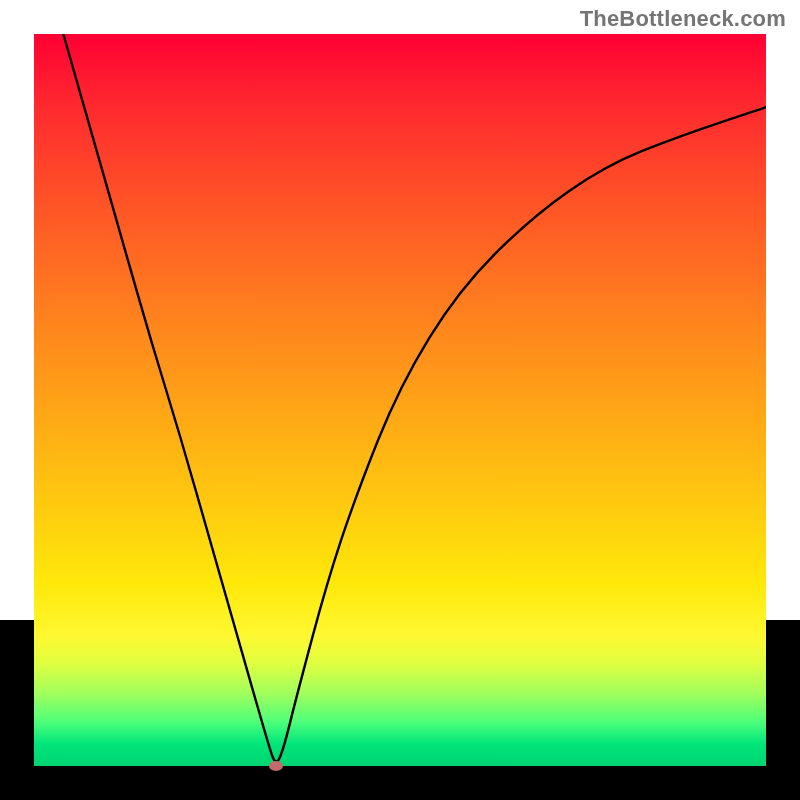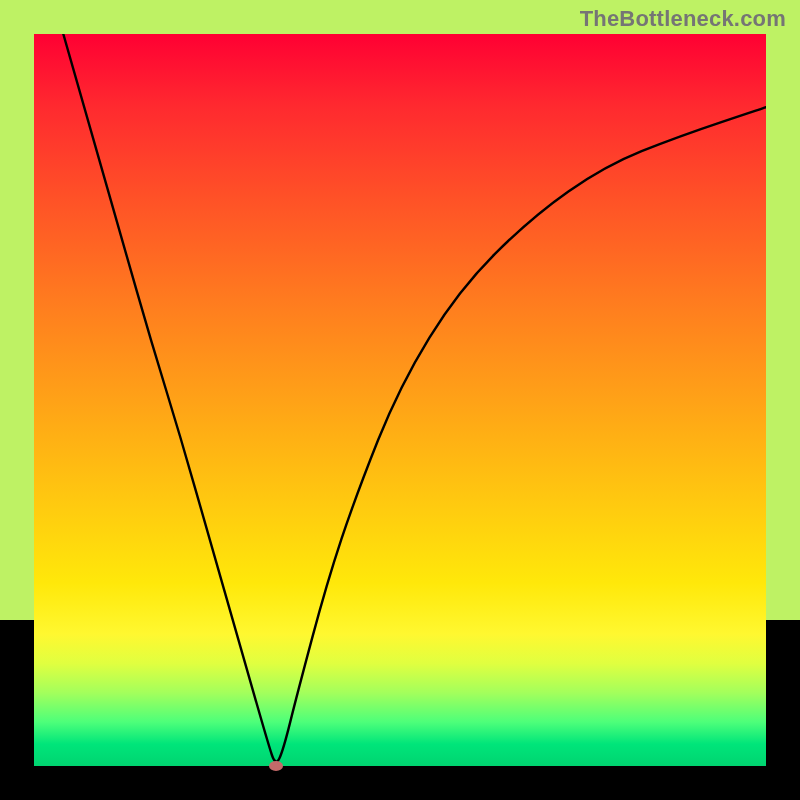--- a/index.html
+++ b/index.html
@@ -8,21 +8,21 @@
     width: 800px;
     height: 800px;
     background: #000;
     font-family: Arial, Helvetica, sans-serif;
     overflow: hidden;
   }
   .frame {
     position: relative;
     width: 800px;
     height: 620px;
-    background: #bef264;
+    background: #ffffff;
   }
   .plot-area {
     position: absolute;
     left: 34px;
     top: 34px;
     width: 732px;
     height: 732px;
     
     background: linear-gradient(to bottom,
       #ff0033 0%,

